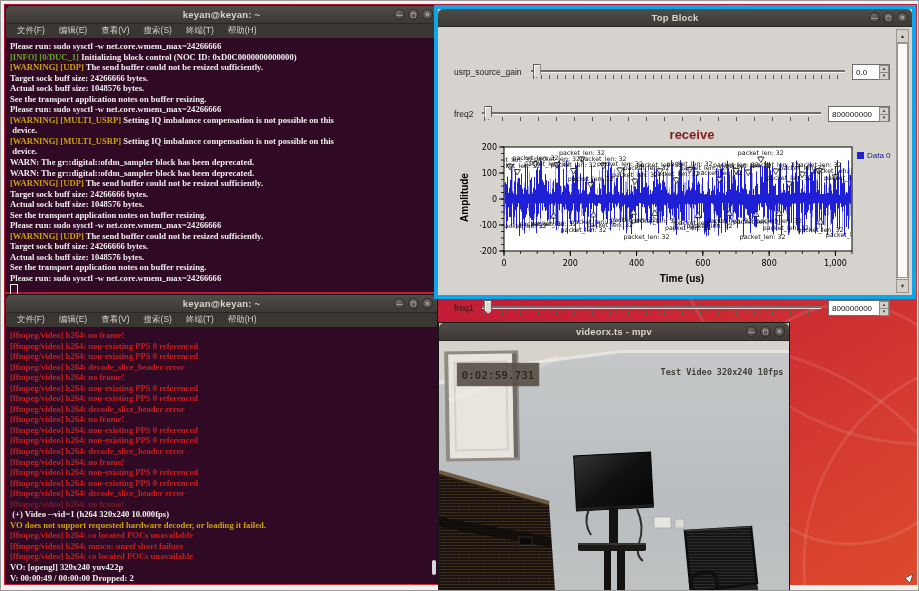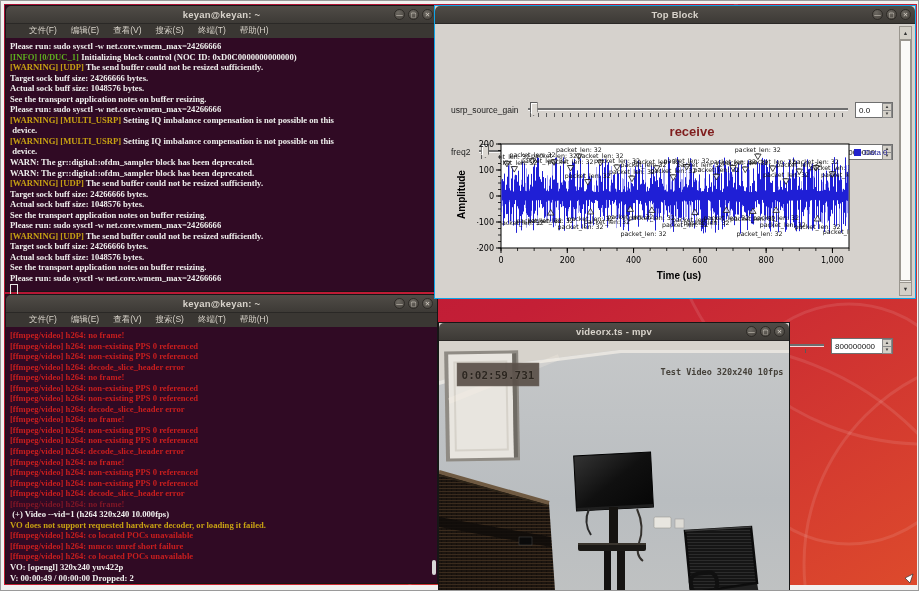--- a/index.html
+++ b/index.html
@@ -12,34 +12,34 @@
   .titlebar{height:17px;background:linear-gradient(#504c47,#3d3a36);
     border-bottom:1px solid #2a2826;border-radius:5px 5px 0 0;position:relative;
     display:flex;align-items:center;justify-content:center;}
   .titlebar .title{font-size:9.5px;font-weight:bold;color:#d8d3cb;letter-spacing:.2px;text-align:right;}
   .winbtns{position:absolute;right:4px;top:3px;display:flex;gap:3px;}
   .winbtn{width:11px;height:11px;border-radius:50%;box-sizing:border-box;
     background:radial-gradient(circle at 35% 30%,#6d6962,#44403b);
     border:1px solid #2e2b27;color:#d6d0c6;font-size:6.5px;line-height:9px;text-align:center;}
   
   .terminal{background:#300a24;border:1px solid #161616;}
-  .menubar{height:14px;background:#3a3733;display:flex;align-items:center;padding-left:16px;}
+  .menubar{height:14px;background:#3a3733;display:flex;align-items:center;padding-left:4px;}
   .menuitem{font-size:8.5px;color:#d6d1c8;padding:0 7px;}
   .termbody{padding:3px 0 0 4px;font-family:Liberation Serif, serif;
     font-size:8.6px;font-weight:bold;line-height:10.55px;white-space:pre;overflow:hidden;}
   .tline{height:10.55px;}
   .w{color:#eeeeec}.g{color:#5fae1f}.y{color:#c7a113}.r{color:#c81e1e}.dr{color:#801626}
   .cursor-hollow{display:inline-block;width:5.5px;height:9px;border:1px solid #e8e8e6;
     vertical-align:middle;}
   .scroll-remnant{position:absolute;right:1px;bottom:8px;width:4px;height:15px;
     background:#d8d8d8;border-radius:2px;}
   
-  .topblock{background:#d6d2cd;border:1px solid #0ea5e9;}
+  .topblock{background:#d6d2cd;border:4px solid #0ea5e9;}
   .tb-body{position:relative;width:100%;height:calc(100% - 17px);}
-  .srow{position:absolute;left:16px;right:22px;display:flex;align-items:center;height:22px;margin-top:41px;}
+  .srow{position:absolute;left:16px;right:22px;display:flex;align-items:center;height:22px;}
   .slabel{font-size:8.5px;color:#1d1d1d;margin-right:9px;white-space:nowrap;}
   .sliderwrap{flex:1;position:relative;height:22px;margin-right:7px;}
   .groove{position:absolute;left:0;right:0;top:9px;height:2px;background:#6e6e6e;
     box-shadow:0 1px 0 rgba(255,255,255,.8);}
   .handle{position:absolute;left:2px;top:3px;width:8px;height:14px;background:#dcd8d2;
     border:1px solid #5c5c5c;box-sizing:border-box;
     clip-path:polygon(0 0,100% 0,100% 70%,50% 100%,0 70%);
     box-shadow:inset 1px 1px 0 #fff;}
   .ticks{position:absolute;left:2px;right:2px;top:14px;height:4px;}
   .ticks.dense{background:repeating-linear-gradient(to right,#5a5a5a 0 1px,transparent 1px 8px);}

